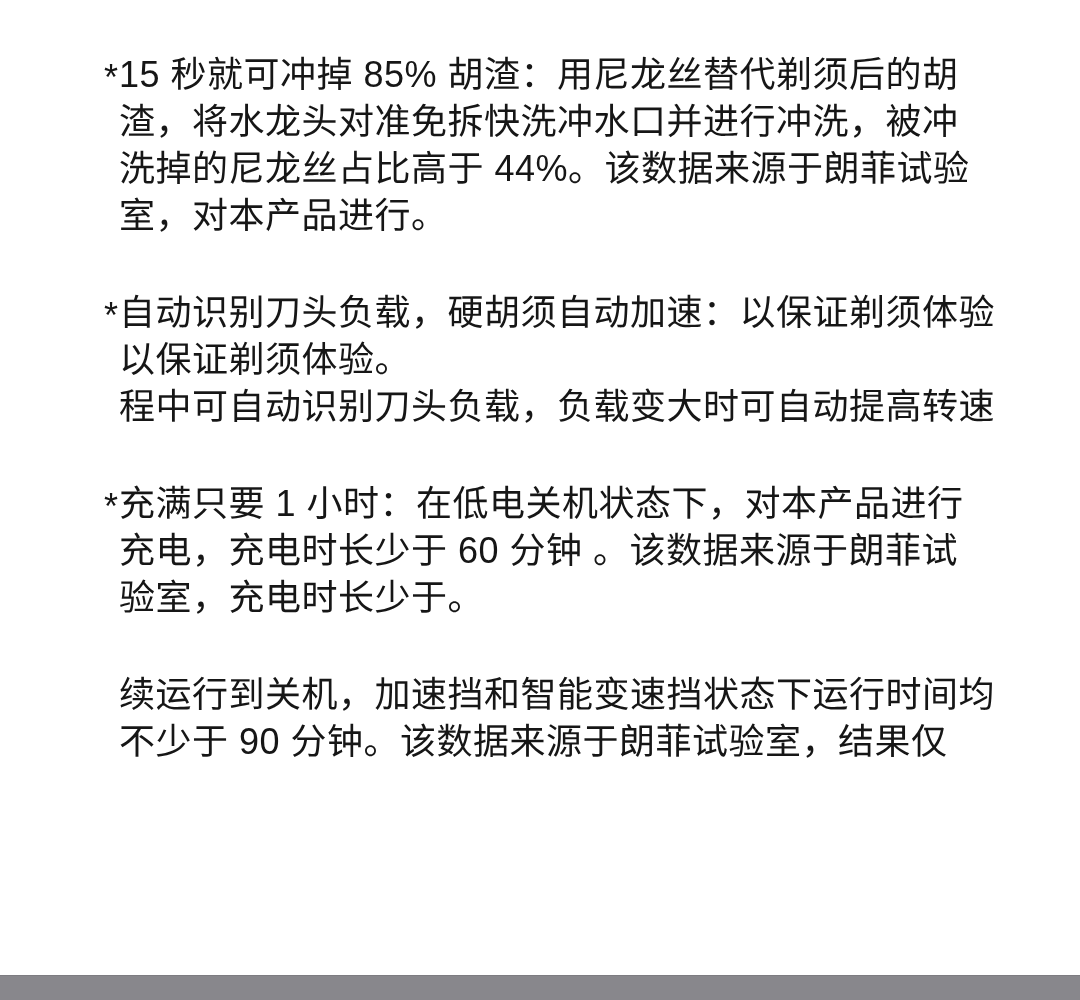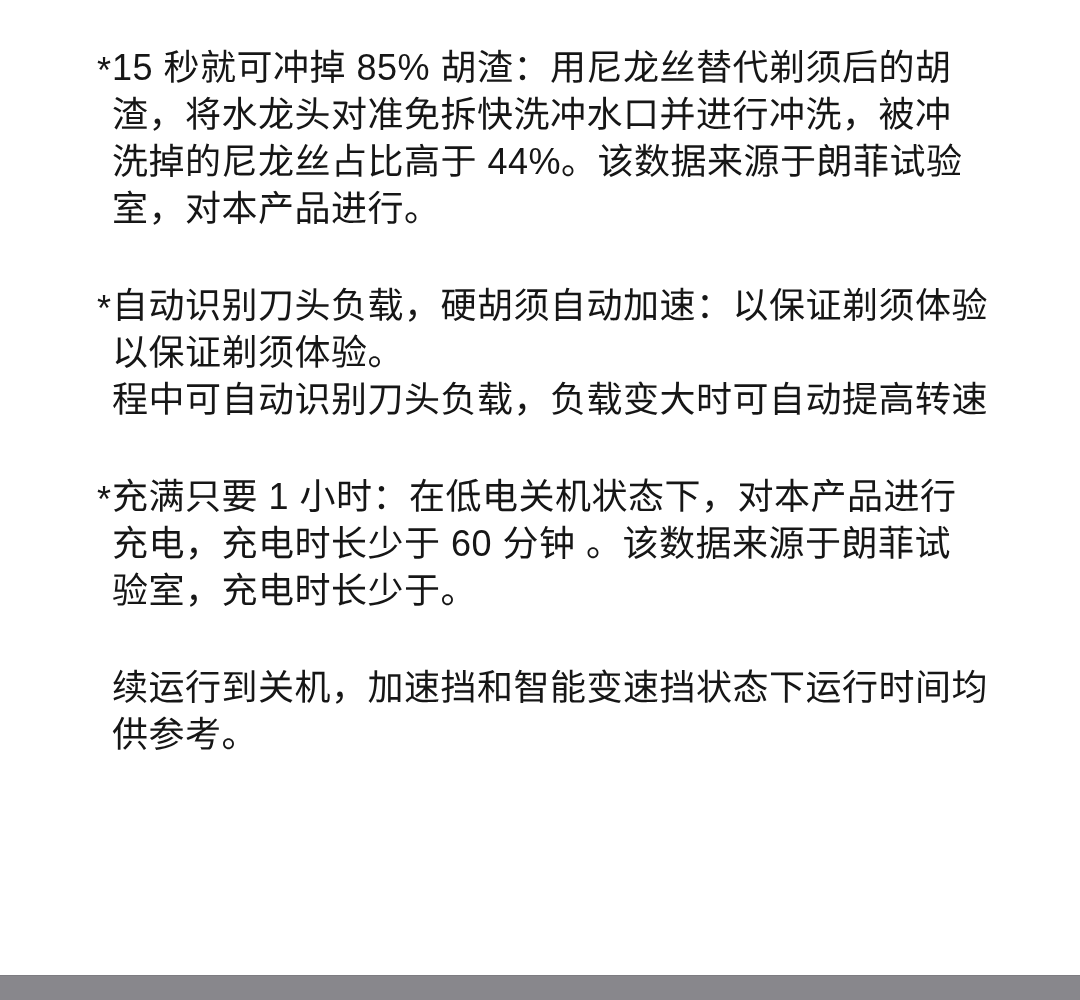--- a/index.html
+++ b/index.html
@@ -24,21 +24,21 @@
     position: absolute;
     left: 112px;
     top: 44px;
     width: 900px;
     color: var(--text-color, #161616);
     font-size: 36px;
     line-height: 47px;
     letter-spacing: 0.5px;
   }
   .para {
-    margin: 0;
+    margin: 7px;
   }
   .para + .para {
     margin-top: 50px;
   }
   .line {
     display: block;
     white-space: nowrap;
   }
   .marker {
     display: inline-block;
@@ -79,20 +79,20 @@
     </p>
 
     <p class="para">
       <span class="line"><span class="marker">*</span><span>充满只要 1 小时：在低电关机状态下，对本产品进行</span></span>
       <span class="line">充电，充电时长少于 60 分钟 。该数据来源于朗菲试</span>
       <span class="line">验室，充电时长少于。</span>
     </p>
 
     <p class="para">
       <span class="line">续运行到关机，加速挡和智能变速挡状态下运行时间均</span>
-      <span class="line">供参考。</span>
+      <span class="line">不少于 90 分钟。该数据来源于朗菲试验室，结果仅</span>
     </p>
 
   </main>
 
   <div class="bottom-bar"></div>
 
 </div>
 
 </body></html>

